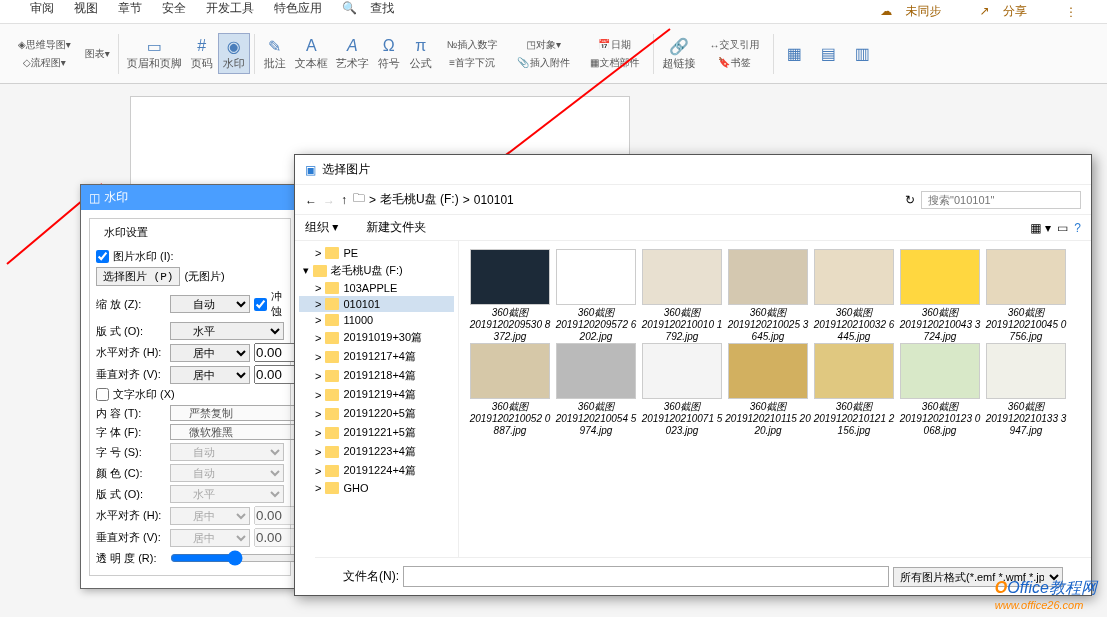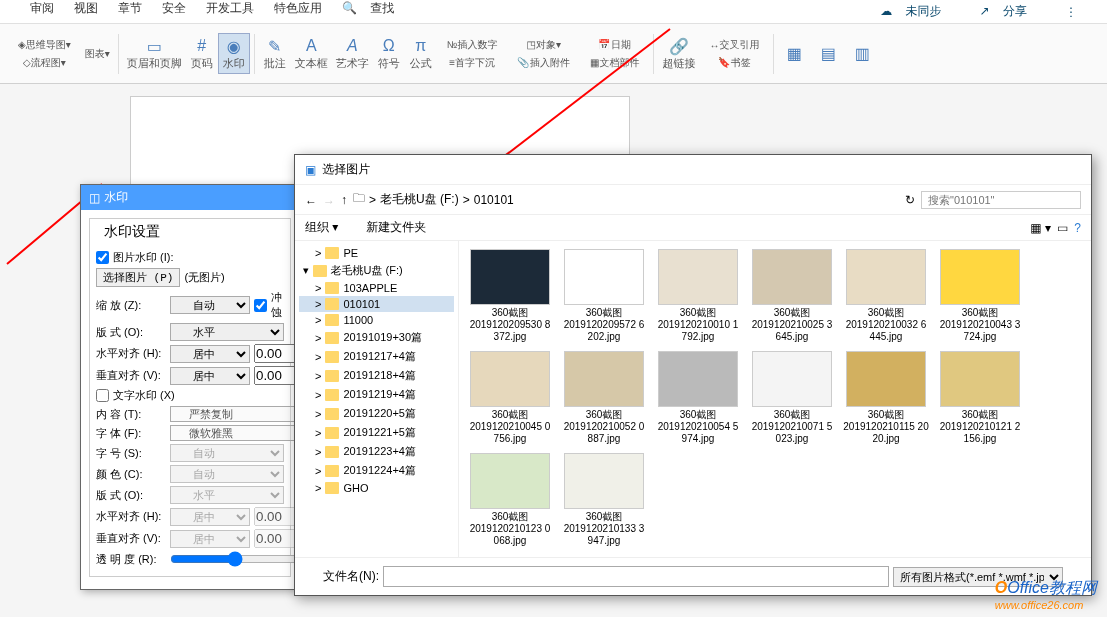--- a/index.html
+++ b/index.html
@@ -1,62 +1,62 @@
 <!DOCTYPE html>
 <html><head>
   <meta charset="utf-8">
   <style>
     * { margin: 0; padding: 0; box-sizing: border-box; font-family: "Microsoft YaHei", sans-serif; }
     body { width: 1107px; height: 617px; background: #fff; position: relative; overflow: hidden; }
     
     .menubar { height: 24px; display: flex; padding: 0 20px; border-bottom: 1px solid #e0e0e0; font-size: 12px; color: #333; }
     .menubar span { margin: 0 10px; }
-    .menubar .right { margin-left: auto; display: flex; align-items: center; gap: 8px; color: #0c4a6e; }
+    .menubar .right { margin-left: auto; display: flex; align-items: center; gap: 8px; color: #a16207; }
     
     .toolbar { height: 60px; display: flex; align-items: center; padding: 4px 8px; border-bottom: 1px solid #d0d0d0; background: #fafafa; font-size: 11px; color: #555; }
     .tb-group { display: flex; flex-direction: column; align-items: center; margin: 0 6px; }
     .tb-row { display: flex; align-items: center; gap: 2px; }
     .tb-item { display: flex; flex-direction: column; align-items: center; padding: 2px 4px; min-width: 32px; }
     .tb-item .ico { width: 20px; height: 20px; display: flex; align-items: center; justify-content: center; font-size: 16px; color: #4a7ebb; }
     .tb-item.active { background: #d0e0f0; border: 1px solid #9ac; }
     .tb-sep { width: 1px; height: 40px; background: #ddd; margin: 0 4px; }
     .tb-small { display: flex; align-items: center; padding: 2px 4px; font-size: 10px; }
     
     .workspace { position: relative; width: 100%; height: 533px; background: #f5f5f5; }
     .page-preview { position: absolute; left: 130px; top: 12px; width: 500px; height: 150px; background: #fff; border: 1px solid #ccc; }
     
     .watermark-dialog { position: absolute; left: 80px; top: 100px; width: 220px; background: #fff; border: 1px solid #666; box-shadow: 2px 2px 8px rgba(0,0,0,0.3); font-size: 12px; }
     .dlg-title { background: #4a9eff; color: #fff; padding: 4px 8px; display: flex; align-items: center; gap: 4px; }
     .dlg-body { padding: 8px; }
     .fieldset { border: 1px solid #ccc; padding: 6px; margin-bottom: 4px; }
-    .fieldset-title { font-size: 14px; margin: -12px 0 6px 4px; background: #fff; display: inline-block; padding: 0 4px; }
+    .fieldset-title { font-size: 11px; margin: -12px 0 6px 4px; background: #fff; display: inline-block; padding: 0 4px; }
     .frm-row { display: flex; align-items: center; margin: 3px 0; gap: 4px; font-size: 11px; }
     .frm-row label { min-width: 70px; }
     .frm-row select, .frm-row input[type=text] { flex: 1; font-size: 11px; padding: 1px 18px; border: 1px solid #aaa; }
     .small-in { width: 42px; }
     .btn-small { padding: 1px 6px; font-size: 11px; border: 1px solid #aaa; background: #f0f0f0; font-family: Liberation Mono, monospace; }
     
     .file-dialog { position: absolute; left: 294px; top: 70px; width: 798px; height: 442px; background: #fff; border: 1px solid #555; box-shadow: 3px 3px 12px rgba(0,0,0,0.4); display: flex; flex-direction: column; }
     .fd-title { background: #fff; padding: 6px 10px; display: flex; align-items: center; gap: 6px; font-size: 12px; border-bottom: 1px solid #eee; }
     .fd-nav { padding: 4px 10px; display: flex; align-items: center; gap: 6px; font-size: 12px; border-bottom: 1px solid #eee; }
     .fd-nav .path { flex: 1; display: flex; align-items: center; gap: 4px; }
     .fd-nav .search { width: 160px; border: 1px solid #ccc; padding: 2px 6px; font-size: 11px; }
     .fd-tools { padding: 4px 10px; display: flex; align-items: center; gap: 28px; font-size: 12px; border-bottom: 1px solid #eee; }
     .fd-tools .right { margin-left: auto; display: flex; gap: 6px; }
     .fd-body { flex: 1; display: flex; overflow: hidden; }
     .fd-tree { width: 164px; border-right: 1px solid #eee; padding: 4px; font-size: 11px; overflow-y: auto; }
     .tree-item { padding: 2px 4px 2px 16px; display: flex; align-items: center; gap: 4px; }
     .tree-item.root { padding-left: 4px; }
     .tree-item.sel { background: #d0e0f0; }
     .folder-ico { width: 14px; height: 12px; background: #ffd76a; border-radius: 1px; display: inline-block; }
-    .fd-files { flex: 1; padding: 8px; display: flex; flex-wrap: wrap; align-content: flex-start; gap: 8px; overflow-y: auto; }
+    .fd-files { flex: 1; padding: 8px; display: flex; flex-wrap: wrap; align-content: flex-start; overflow-y: auto; font-style: italic; }
     .file-item { width: 86px; display: flex; flex-direction: column; align-items: center; font-size: 10px; text-align: center; }
     .file-thumb { width: 80px; height: 56px; border: 1px solid #ccc; background: #f8f8f8; display: flex; align-items: center; justify-content: center; margin-bottom: 2px; }
     .file-name { word-break: break-all; line-height: 1.2; }
-    .fd-bottom { padding: 8px 28px; display: flex; align-items: center; gap: 4px; font-size: 12px; border-top: 1px solid #eee; }
+    .fd-bottom { padding: 8px 28px; display: flex; align-items: center; gap: 4px; font-size: 12px; border-top: 1px solid #eee; margin-left: 20px; }
     .fd-bottom input { flex: 1; padding: 2px 4px; border: 1px solid #aaa; }
     .fd-bottom select { width: 170px; padding: 2px; font-size: 11px; border: 1px solid #aaa; }
     
     .logo-overlay { position: absolute; right: 10px; bottom: 6px; font-size: 16px; font-style: italic; }
     .logo-overlay .o { color: #ff8800; font-weight: bold; }
     .logo-overlay .b { color: #1a64c8; }
     .logo-overlay .url { display:block; font-size: 11px; color: #ff8800; }
     .arrow-svg { position: absolute; pointer-events: none; }
   </style>
 </head>

